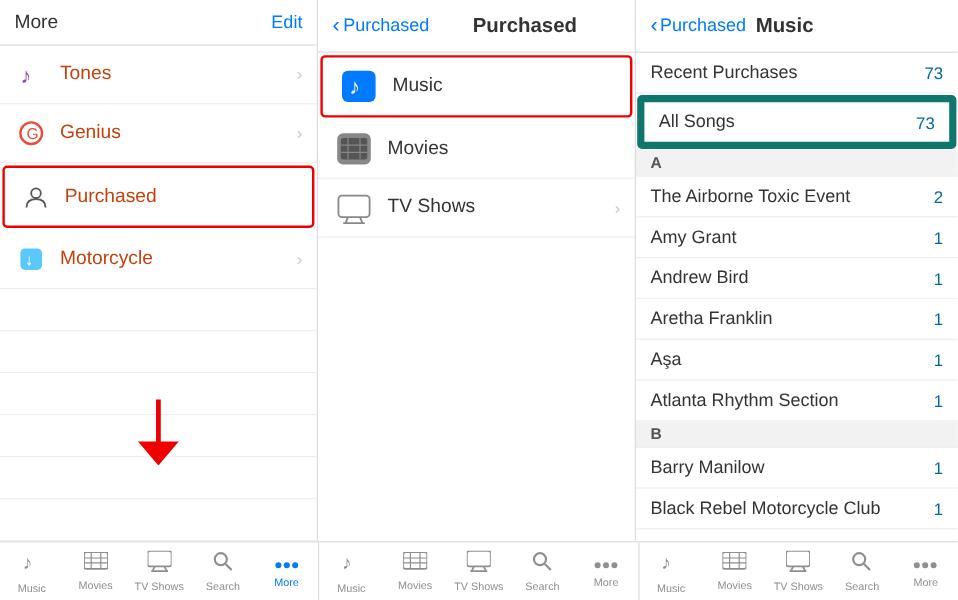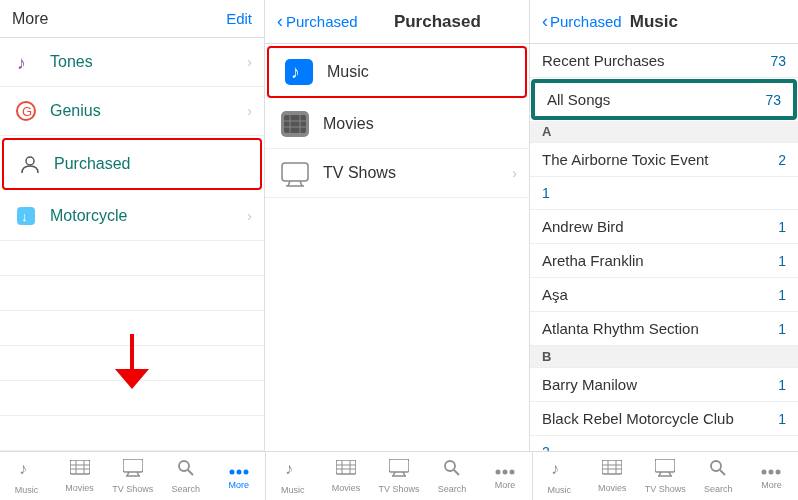--- a/index.html
+++ b/index.html
@@ -9,21 +9,21 @@
 
     
     .left-panel { width: 265px; border-right: 1px solid #ddd; display: flex; flex-direction: column; }
     .left-header { display: flex; align-items: center; justify-content: space-between; padding: 8px 12px; border-bottom: 1px solid #ddd; height: 44px; }
     .left-header-title { font-size: 16px; color: #333; font-weight: 500; }
     .left-header-edit { font-size: 15px; color: #007AFF; }
 
     .left-nav-item { display: flex; align-items: center; padding: 10px 12px; border-bottom: 1px solid #eee; cursor: pointer; position: relative; }
     .left-nav-item.highlighted { border: 2px solid #e00; margin: 2px; border-radius: 4px; }
     .left-nav-icon { width: 28px; height: 28px; margin-right: 10px; display: flex; align-items: center; justify-content: center; font-size: 20px; }
-    .left-nav-label { font-size: 16px; color: #0f766e; flex: 1; }
+    .left-nav-label { font-size: 16px; color: #c2410c; flex: 1; }
     .left-nav-chevron { color: #c7c7cc; font-size: 14px; }
 
     
     .tones-icon { color: #8e44ad; }
     .genius-icon { color: #e74c3c; }
     .purchased-icon { color: #666; }
     .downloads-icon { color: #5ac8fa; }
 
     
     .middle-panel { width: 265px; border-right: 1px solid #ddd; display: flex; flex-direction: column; }
@@ -40,21 +40,21 @@
     
     .right-panel { flex: 1; display: flex; flex-direction: column; }
     .right-header { display: flex; align-items: center; padding: 8px 12px; border-bottom: 1px solid #ddd; height: 44px; gap: 8px; }
     .right-back-btn { color: #007AFF; font-size: 15px; display: flex; align-items: center; gap: 2px; }
     .right-title { font-size: 17px; font-weight: 600; color: #333; }
 
     .right-list { overflow-y: auto; flex: 1; }
     .right-list-item { display: flex; align-items: center; padding: 8px 12px; border-bottom: 1px solid #eee; cursor: pointer; }
     .right-list-item.section-header { background: #f2f2f2; padding: 3px 12px; }
     .right-list-item.section-header span { font-size: 13px; color: #555; font-weight: 600; }
-    .right-list-item.highlighted { border: 4px solid #0f766e; margin: 1px; border-radius: 4px; }
+    .right-list-item.highlighted { border: 6px solid #0f766e; margin: 1px; border-radius: 4px; }
     .right-list-label { font-size: 15px; color: #333; flex: 1; }
     .right-list-count { font-size: 14px; color: #0369a1; }
 
     
     .tab-bar { display: flex; border-top: 1px solid #ddd; height: 49px; }
     .tab-bar-section { flex: 1; display: flex; border-right: 1px solid #ddd; }
     .tab-bar-section:last-child { border-right: none; }
     .tab-item { flex: 1; display: flex; flex-direction: column; align-items: center; justify-content: center; cursor: pointer; gap: 2px; }
     .tab-item.active .tab-icon { color: #007AFF; }
     .tab-item.active .tab-label { color: #007AFF; }
@@ -196,20 +196,21 @@
           <span class="right-list-count">73</span>
         </div>
         <div class="right-list-item section-header">
           <span>A</span>
         </div>
         <div class="right-list-item">
           <span class="right-list-label">The Airborne Toxic Event</span>
           <span class="right-list-count">2</span>
         </div>
         <div class="right-list-item">
+          <span class="right-list-label">Amy Grant</span>
           <span class="right-list-count">1</span>
         </div>
         <div class="right-list-item">
           <span class="right-list-label">Andrew Bird</span>
           <span class="right-list-count">1</span>
         </div>
         <div class="right-list-item">
           <span class="right-list-label">Aretha Franklin</span>
           <span class="right-list-count">1</span>
         </div>

